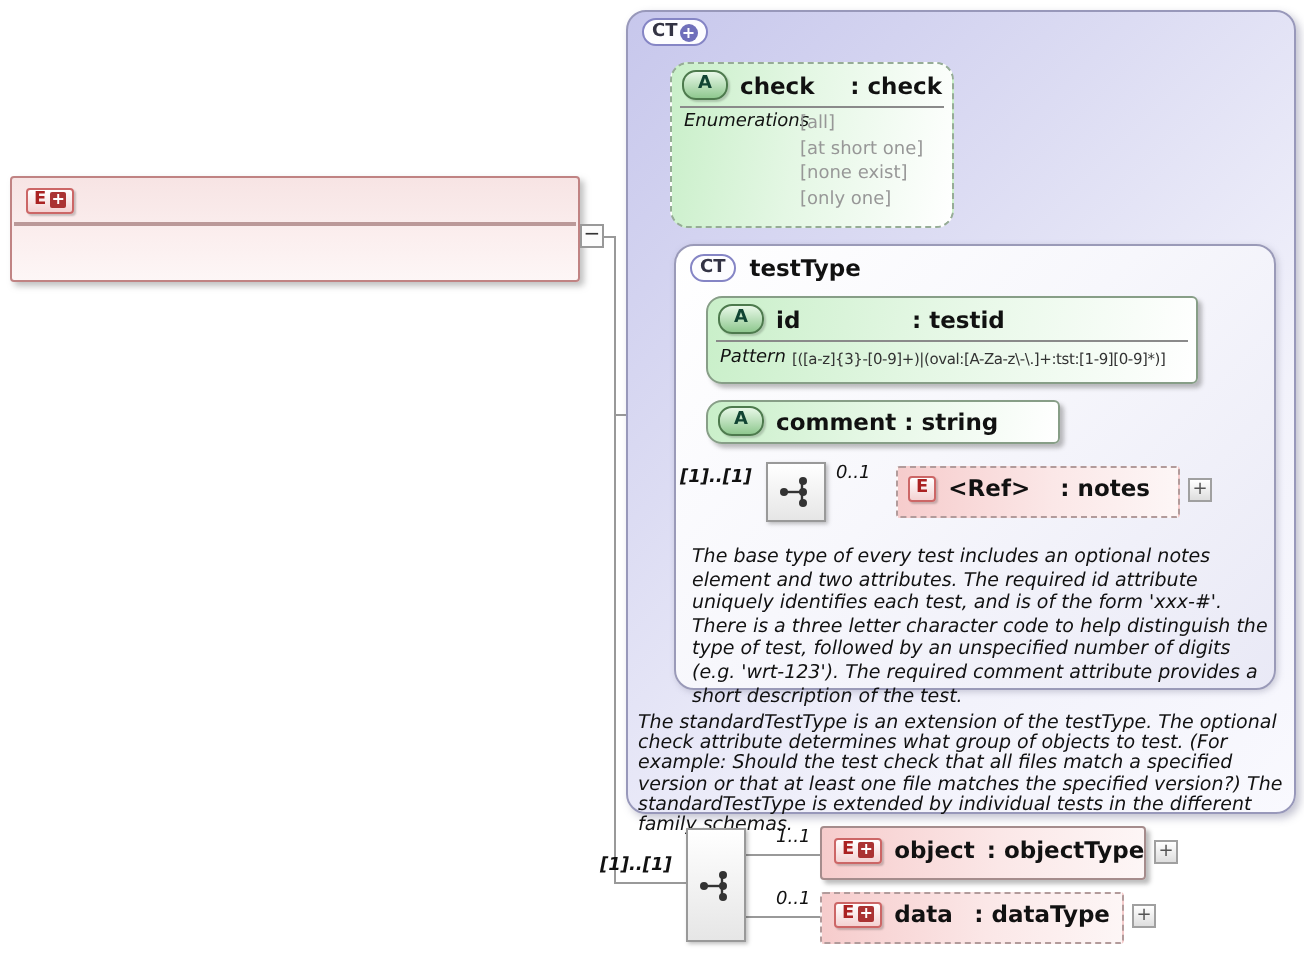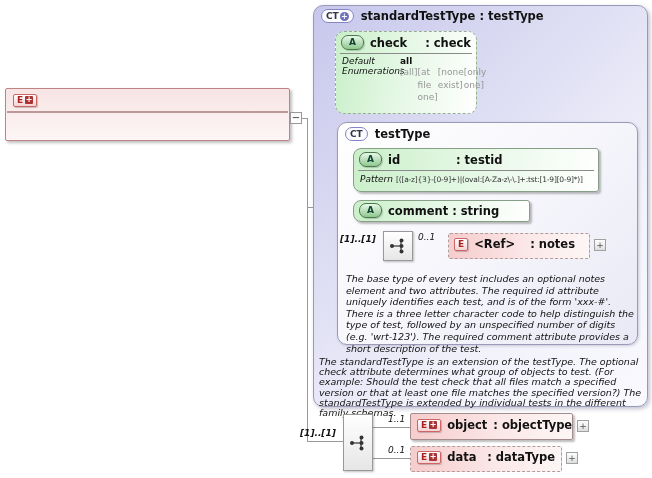--- a/index.html
+++ b/index.html
@@ -22,21 +22,21 @@
   .attr{background:linear-gradient(100deg,#c9efc9 0%,#e4f7e4 45%,#ffffff 100%);z-index:4;}
   .attr.dashed{border:1px dashed #96ac96;border-radius:9px;}
   .attr.solid{border:1px solid #879e87;border-radius:8px 3px 3px 8px;box-shadow:2px 2px 2px rgba(90,90,90,.4);}
   .trow{display:flex;align-items:center;gap:6px;padding:3px 5px;}
   .nm{font-weight:bold;font-size:11.5px;color:#111;white-space:nowrap;}
   .sep{height:1px;background:#8a8a8a;margin:0 4px;}
   .facets{padding:2px 5px 2px 6px;font-size:9px;}
   .facet-row{display:flex;}
   .flabel{font-style:italic;color:#111;width:58px;flex:none;}
   .fbold{font-weight:bold;color:#111;}
-  .enumcol{display:flex;flex-direction:row;color:#979797;line-height:12.5px;}
+  .enumcol{display:flex;flex-direction:column;color:#979797;line-height:12.5px;}
   .patval{font-size:7.5px;color:#333;white-space:nowrap;letter-spacing:-0.2px;}
   
   .elem{background:linear-gradient(90deg,#f6cccc 0%,#fbe7e7 55%,#fdf6f6 100%);z-index:4;}
   .elem.solid{border:1px solid #a58c8c;border-radius:2px;box-shadow:2px 2px 2px rgba(90,90,90,.4);}
   .elem.dashed{border:1px dashed #b29b9b;border-radius:2px;}
   
   .rootbox{left:5px;top:88px;width:285px;height:53px;border:1px solid #c08383;border-radius:2px;
            background:linear-gradient(180deg,#f7e4e4 0%,#fbeeee 55%,#fdf6f6 100%);
            box-shadow:2px 2px 3px rgba(130,130,130,.5);z-index:2;}
   .rootrow{display:flex;align-items:center;gap:7px;padding:3px 7px;height:16px;}
@@ -89,40 +89,35 @@
   <div class="conn" style="left:307px;top:441px;width:37px;height:1px"></div>
   <div class="conn" style="left:372px;top:427px;width:39px;height:1px"></div>
   <div class="conn" style="left:372px;top:458px;width:39px;height:1px"></div>
 
   <div class="box ctbig"></div>
   <div class="ctheader">
     <span class="cticon">
         <span class="ctletters">CT</span>
         <span class="ctplus">+</span>
       </span>
-    <span class="btitle">standardTestType : testType</span>
   </div>
 
   <div class="box attr dashed" style="left:335px;top:31px;width:142px;height:83px">
     <div class="trow">
       <span class="aicon">A</span>
       <span class="nm" style="width:50px">check</span>
       <span class="nm">: check</span>
     </div>
     <div class="sep"></div>
     <div class="facets">
       <div class="facet-row">
-        <span class="flabel">Default</span>
-        <span class="fbold">all</span>
-      </div>
-      <div class="facet-row">
         <span class="flabel">Enumerations</span>
         <span class="enumcol">
           <span>[all]</span>
-          <span>[at file one]</span>
+          <span>[at short one]</span>
           <span>[none exist]</span>
           <span>[only one]</span>
         </span>
       </div>
     </div>
   </div>
 
   <div class="box ttbox"></div>
   <div class="ttheader">
     <span class="cticon">

